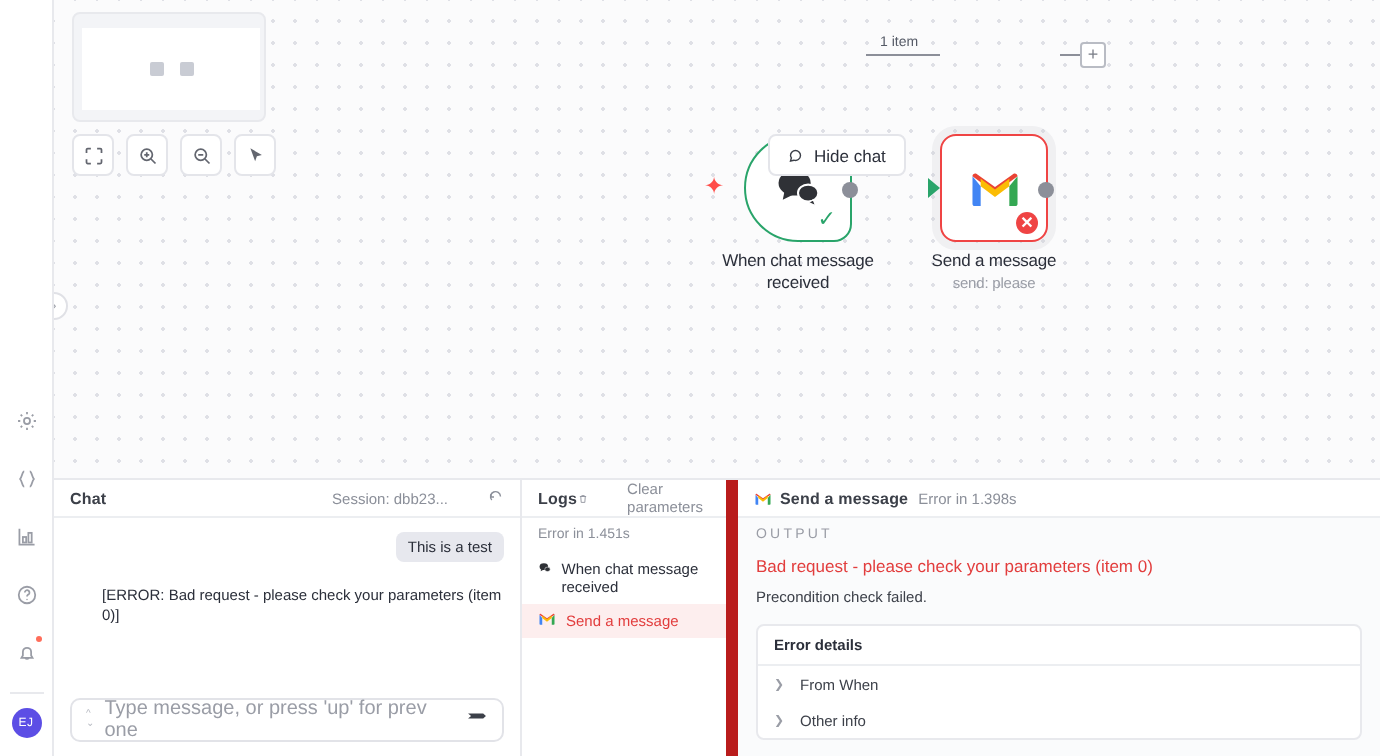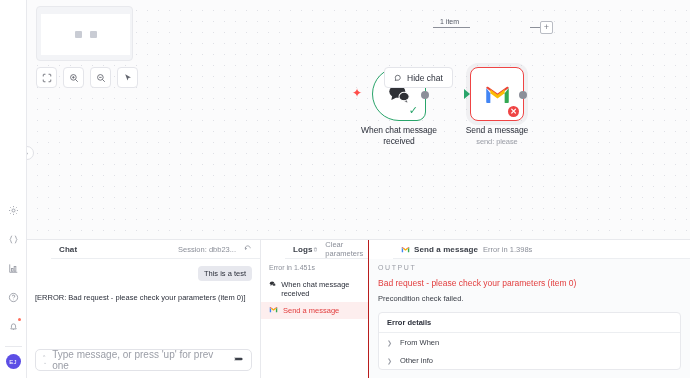--- a/index.html
+++ b/index.html
@@ -193,64 +193,64 @@
     border-top: 1px solid #e8e9ed;
     background: #fff;
   }
   .panel-head {
     height: 19px;
     display: flex; align-items: center;
     padding: 0 8px;
     border-bottom: 1px solid #eceef1;
     font-size: 8px; color: #3c4049;
     background: #fff;
-    margin-left: 24px;
   }
   .panel-head .ttl { font-weight: bold; letter-spacing: 0.1px; }
   .spacer { flex: 1; }
-  .head-meta { font-size: 7.5px; color: #8b8f99; display: flex; align-items: center; gap: 8px; }
+  .head-meta { font-size: 7.5px; color: #8b8f99; display: flex; align-items: center; gap: 20px; }
 
   
   .chat-panel {
     width: 234px; height: 139px;
     border-right: 1px solid #e8e9ed;
     display: flex; flex-direction: column;
     background: #fff;
   }
   .chat-body { flex: 1; position: relative; padding: 7px 8px 0 8px; }
   .bubble-user {
     margin-left: auto;
     background: #e7e8ee; color: #2b2f3a;
     font-size: 7.5px;
     padding: 3px 6px; border-radius: 4px;
     width: fit-content;
   }
   .bubble-bot {
     margin-top: 12px;
     color: #2b2f3a; font-size: 7.5px;
     line-height: 1.3;
+    margin-left: 16px;
   }
   .chat-input-wrap { padding: 0 8px 8px 8px; }
   .chat-input {
     height: 22px;
     border: 1px solid #e2e3e8; border-radius: 5px;
     display: flex; align-items: center;
     padding: 0 7px; gap: 5px; background: #fff;
   }
   .updown {
     display: flex; flex-direction: column;
     color: #b7bac2; font-size: 5px; line-height: 1.05;
   }
   .chat-ph { flex: 1; font-size: 10px; color: #9a9da6; }
   .send-icon { color: #3c4049; }
 
   
   .logs-panel {
     width: 108px; height: 139px;
-    border-right: 1px solid #b91c1c;
+    border-right: 6px solid #b91c1c;
     display: flex; flex-direction: column;
     background: #fff;
   }
   .logs-body { flex: 1; padding-top: 5px; }
   .logs-time { font-size: 7px; color: #8b8f99; padding: 0 8px 5px 8px; }
   .log-item {
     display: flex; gap: 5px;
     padding: 4px 8px; font-size: 7.5px; color: #2b2f3a;
   }
   .log-item.err { background: #fdeeee; color: #e23d3d; }

